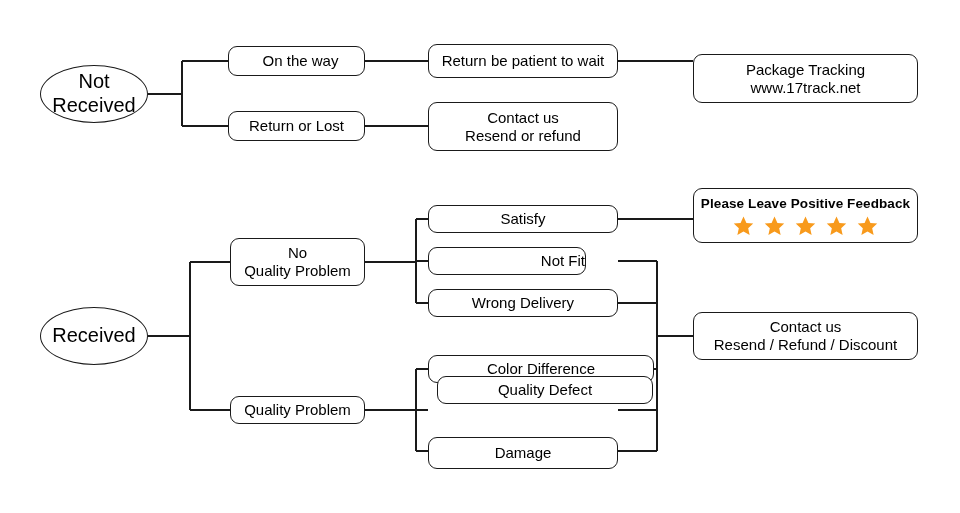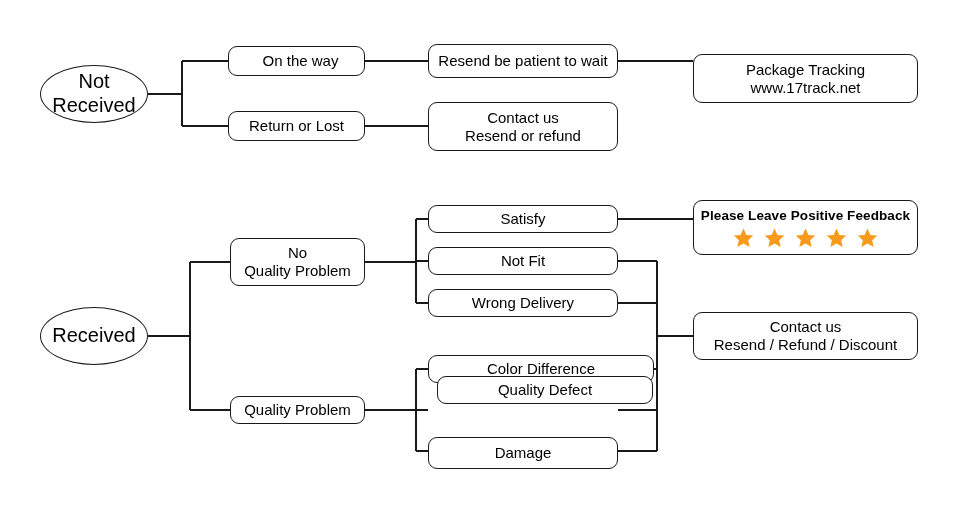--- a/index.html
+++ b/index.html
@@ -133,21 +133,21 @@
 
   <div class="node rounded" style="left:228px; top:46px; width:137px; height:30px;padding-left:8px;">
     <span class="n-label line">On the way</span>
   </div>
 
   <div class="node rounded" style="left:228px; top:111px; width:137px; height:30px;">
     <span class="n-label line">Return or Lost</span>
   </div>
 
   <div class="node rounded" style="left:428px; top:44px; width:190px; height:34px;">
-    <span class="n-label line">Resend be patient to wait</span>
+    <span class="n-label line">Return be patient to wait</span>
   </div>
 
   <div class="node rounded" style="left:428px; top:102px; width:190px; height:49px;">
     <span class="n-label line">Contact us</span>
     <span class="n-label line">Resend or refund</span>
   </div>
 
   <div class="node rounded" style="left:693px; top:54px; width:225px; height:49px;">
     <span class="n-label line">Package Tracking</span>
     <span class="n-label line">www.17track.net</span>
@@ -163,41 +163,41 @@
   </div>
 
   <div class="node rounded" style="left:230px; top:396px; width:135px; height:28px;">
     <span class="n-label line">Quality Problem</span>
   </div>
 
   <div class="node rounded" style="left:428px; top:205px; width:190px; height:28px;">
     <span class="n-label line">Satisfy</span>
   </div>
 
-  <div class="node rounded" style="left:428px; top:247px; width:190px; height:28px;">
+  <div class="node rounded" style="left:428px; top:247px; width:158px; height:28px;align-items:flex-end;">
     <span class="n-label line">Not Fit</span>
   </div>
 
   <div class="node rounded" style="left:428px; top:289px; width:190px; height:28px;">
     <span class="n-label line">Wrong Delivery</span>
   </div>
 
   <div class="node rounded" style="left:428px; top:355px; width:226px; height:28px;">
     <span class="n-label line">Color Difference</span>
   </div>
 
   <div class="node rounded" style="left:428px; top:376px; width:216px; height:28px;margin-left:9px;">
     <span class="n-label line">Quality Defect</span>
   </div>
 
   <div class="node rounded" style="left:428px; top:437px; width:190px; height:32px;">
     <span class="n-label line">Damage</span>
   </div>
 
-  <div class="node rounded feedback-node" style="left:693px; top:200px; width:225px; height:55px;">
+  <div class="node rounded feedback-node" style="left:693px; top:188px; width:225px; height:55px;">
     <span class="feedback-title line">Please Leave Positive Feedback</span>
     <span class="stars">
       <svg class="star" viewBox="0 0 24 24">
           <polygon points="12,1.6 15.2,8.6 22.6,9.4 17.1,14.5 18.7,21.9 12,18.1 5.3,21.9 6.9,14.5 1.4,9.4 8.8,8.6" fill="#F89A1C"></polygon>
         </svg>
       <svg class="star" viewBox="0 0 24 24">
           <polygon points="12,1.6 15.2,8.6 22.6,9.4 17.1,14.5 18.7,21.9 12,18.1 5.3,21.9 6.9,14.5 1.4,9.4 8.8,8.6" fill="#F89A1C"></polygon>
         </svg>
       <svg class="star" viewBox="0 0 24 24">
           <polygon points="12,1.6 15.2,8.6 22.6,9.4 17.1,14.5 18.7,21.9 12,18.1 5.3,21.9 6.9,14.5 1.4,9.4 8.8,8.6" fill="#F89A1C"></polygon>

